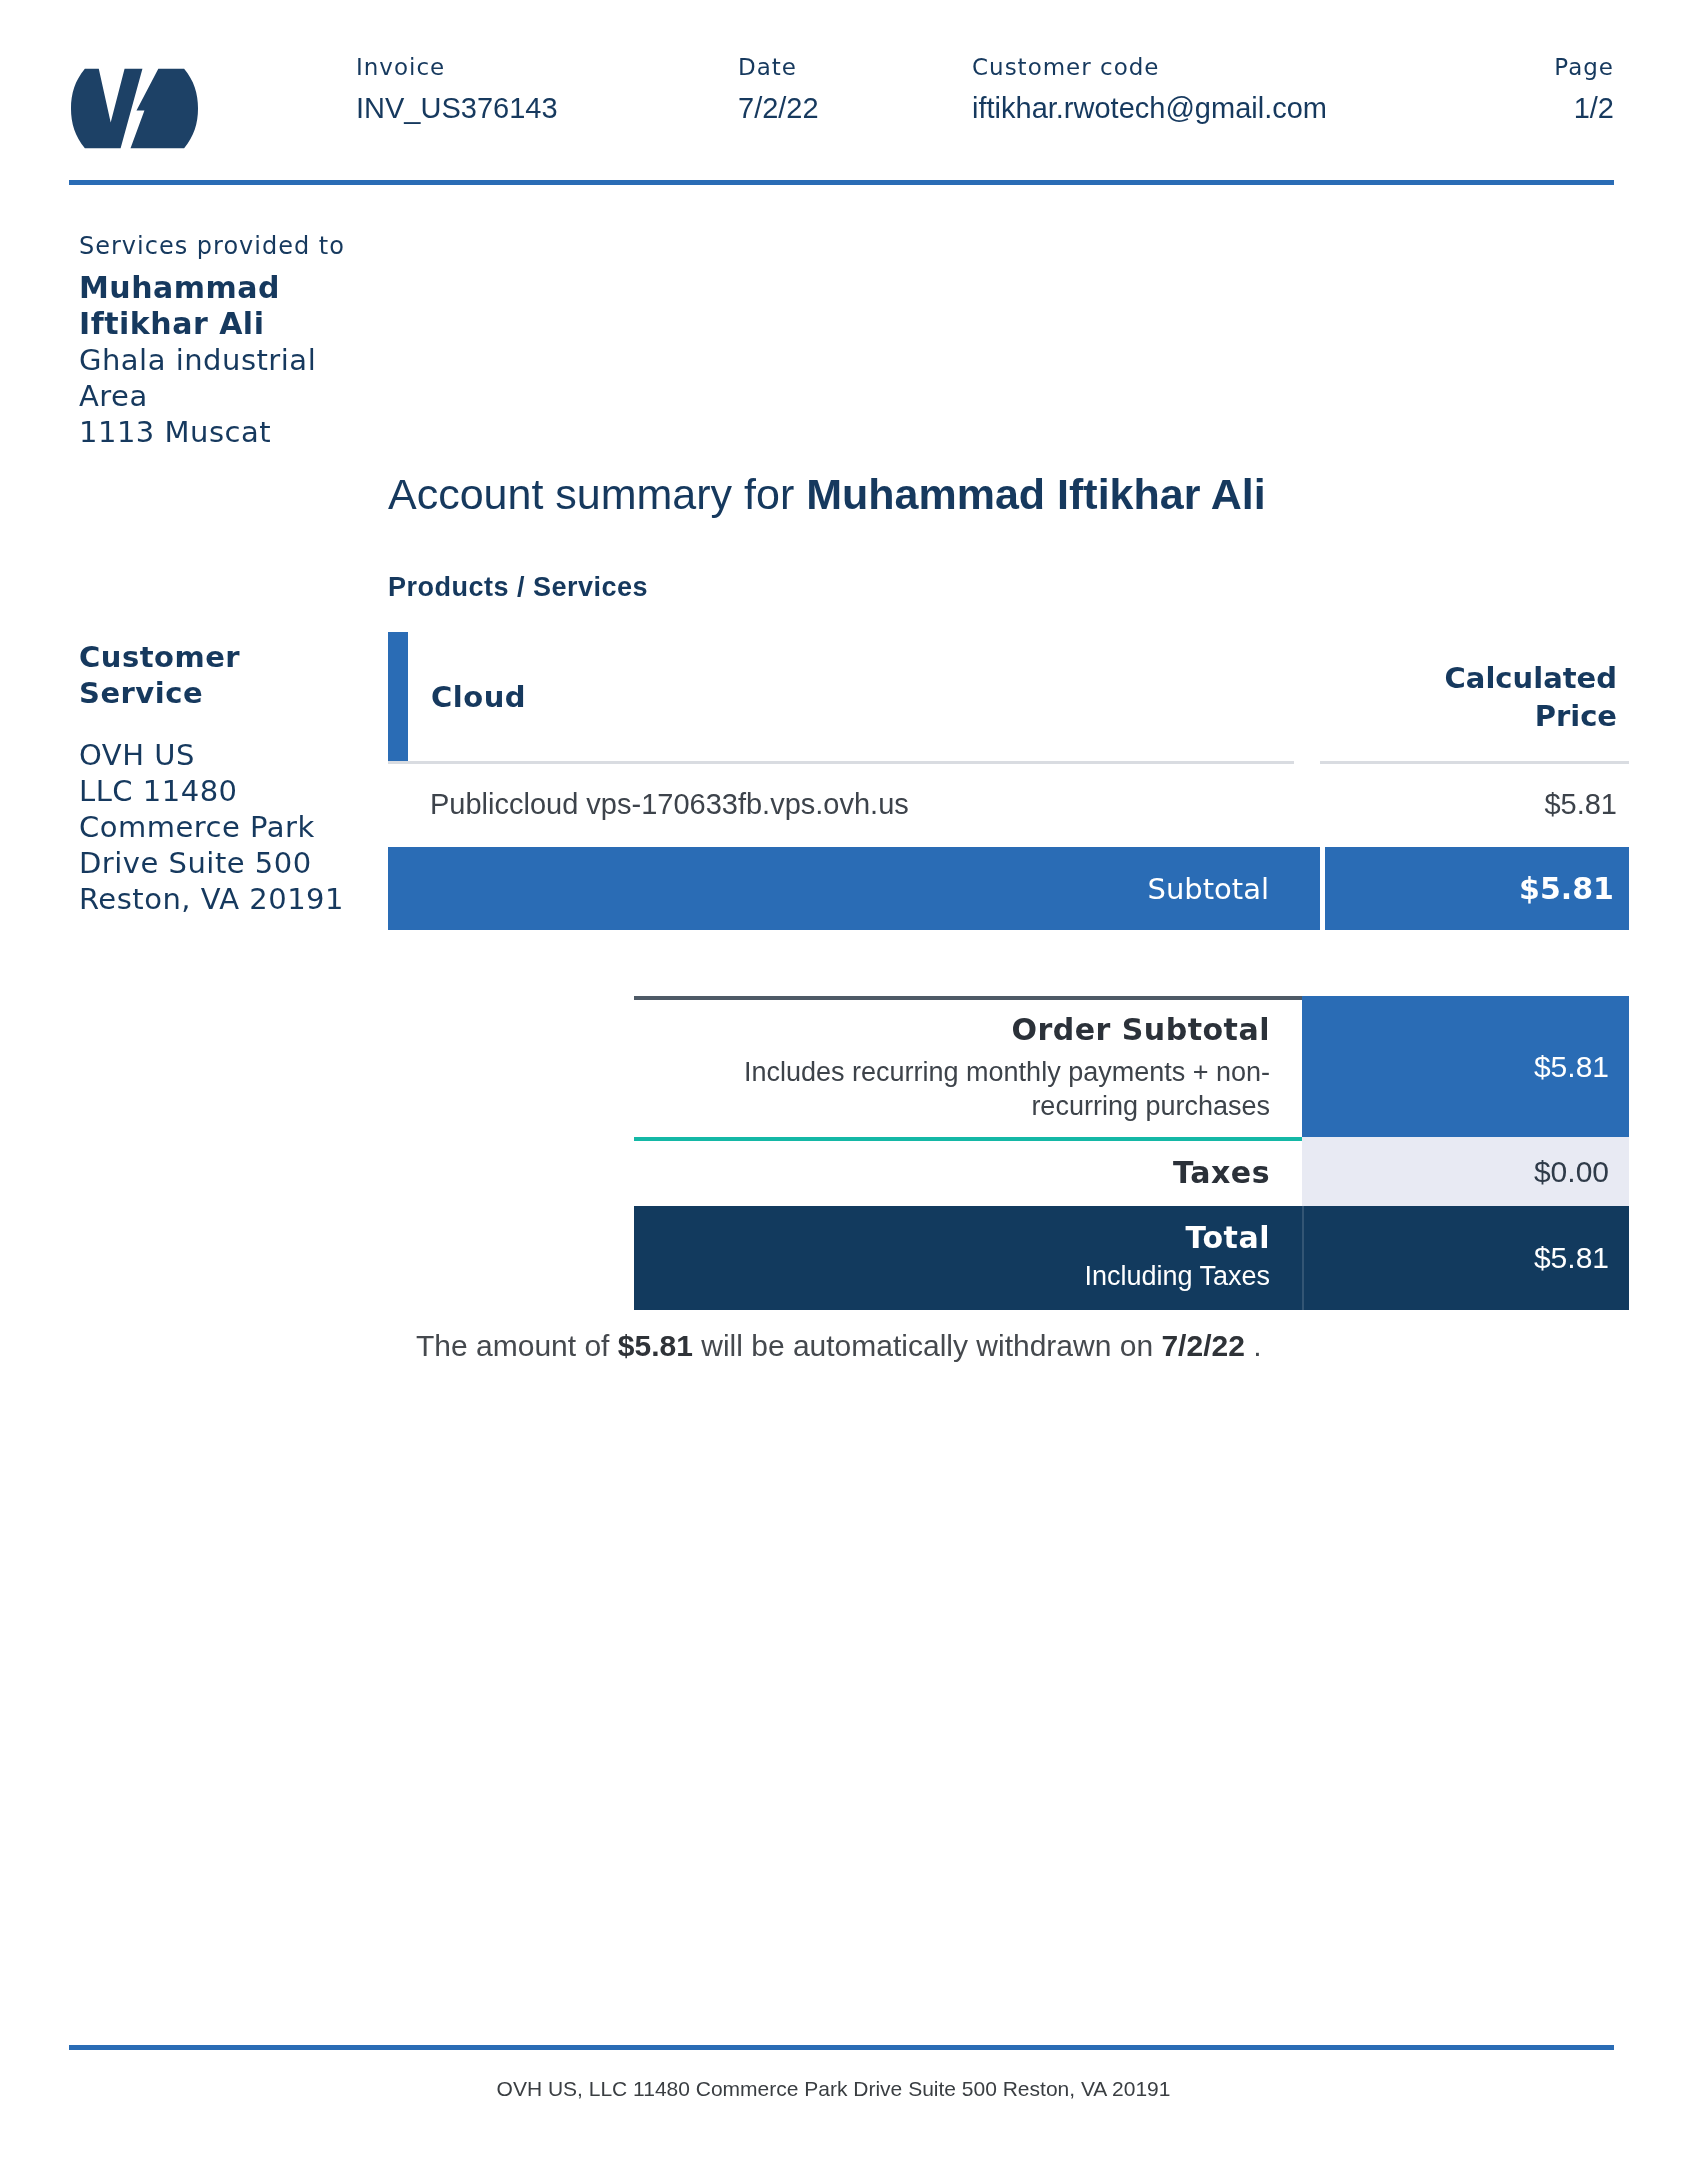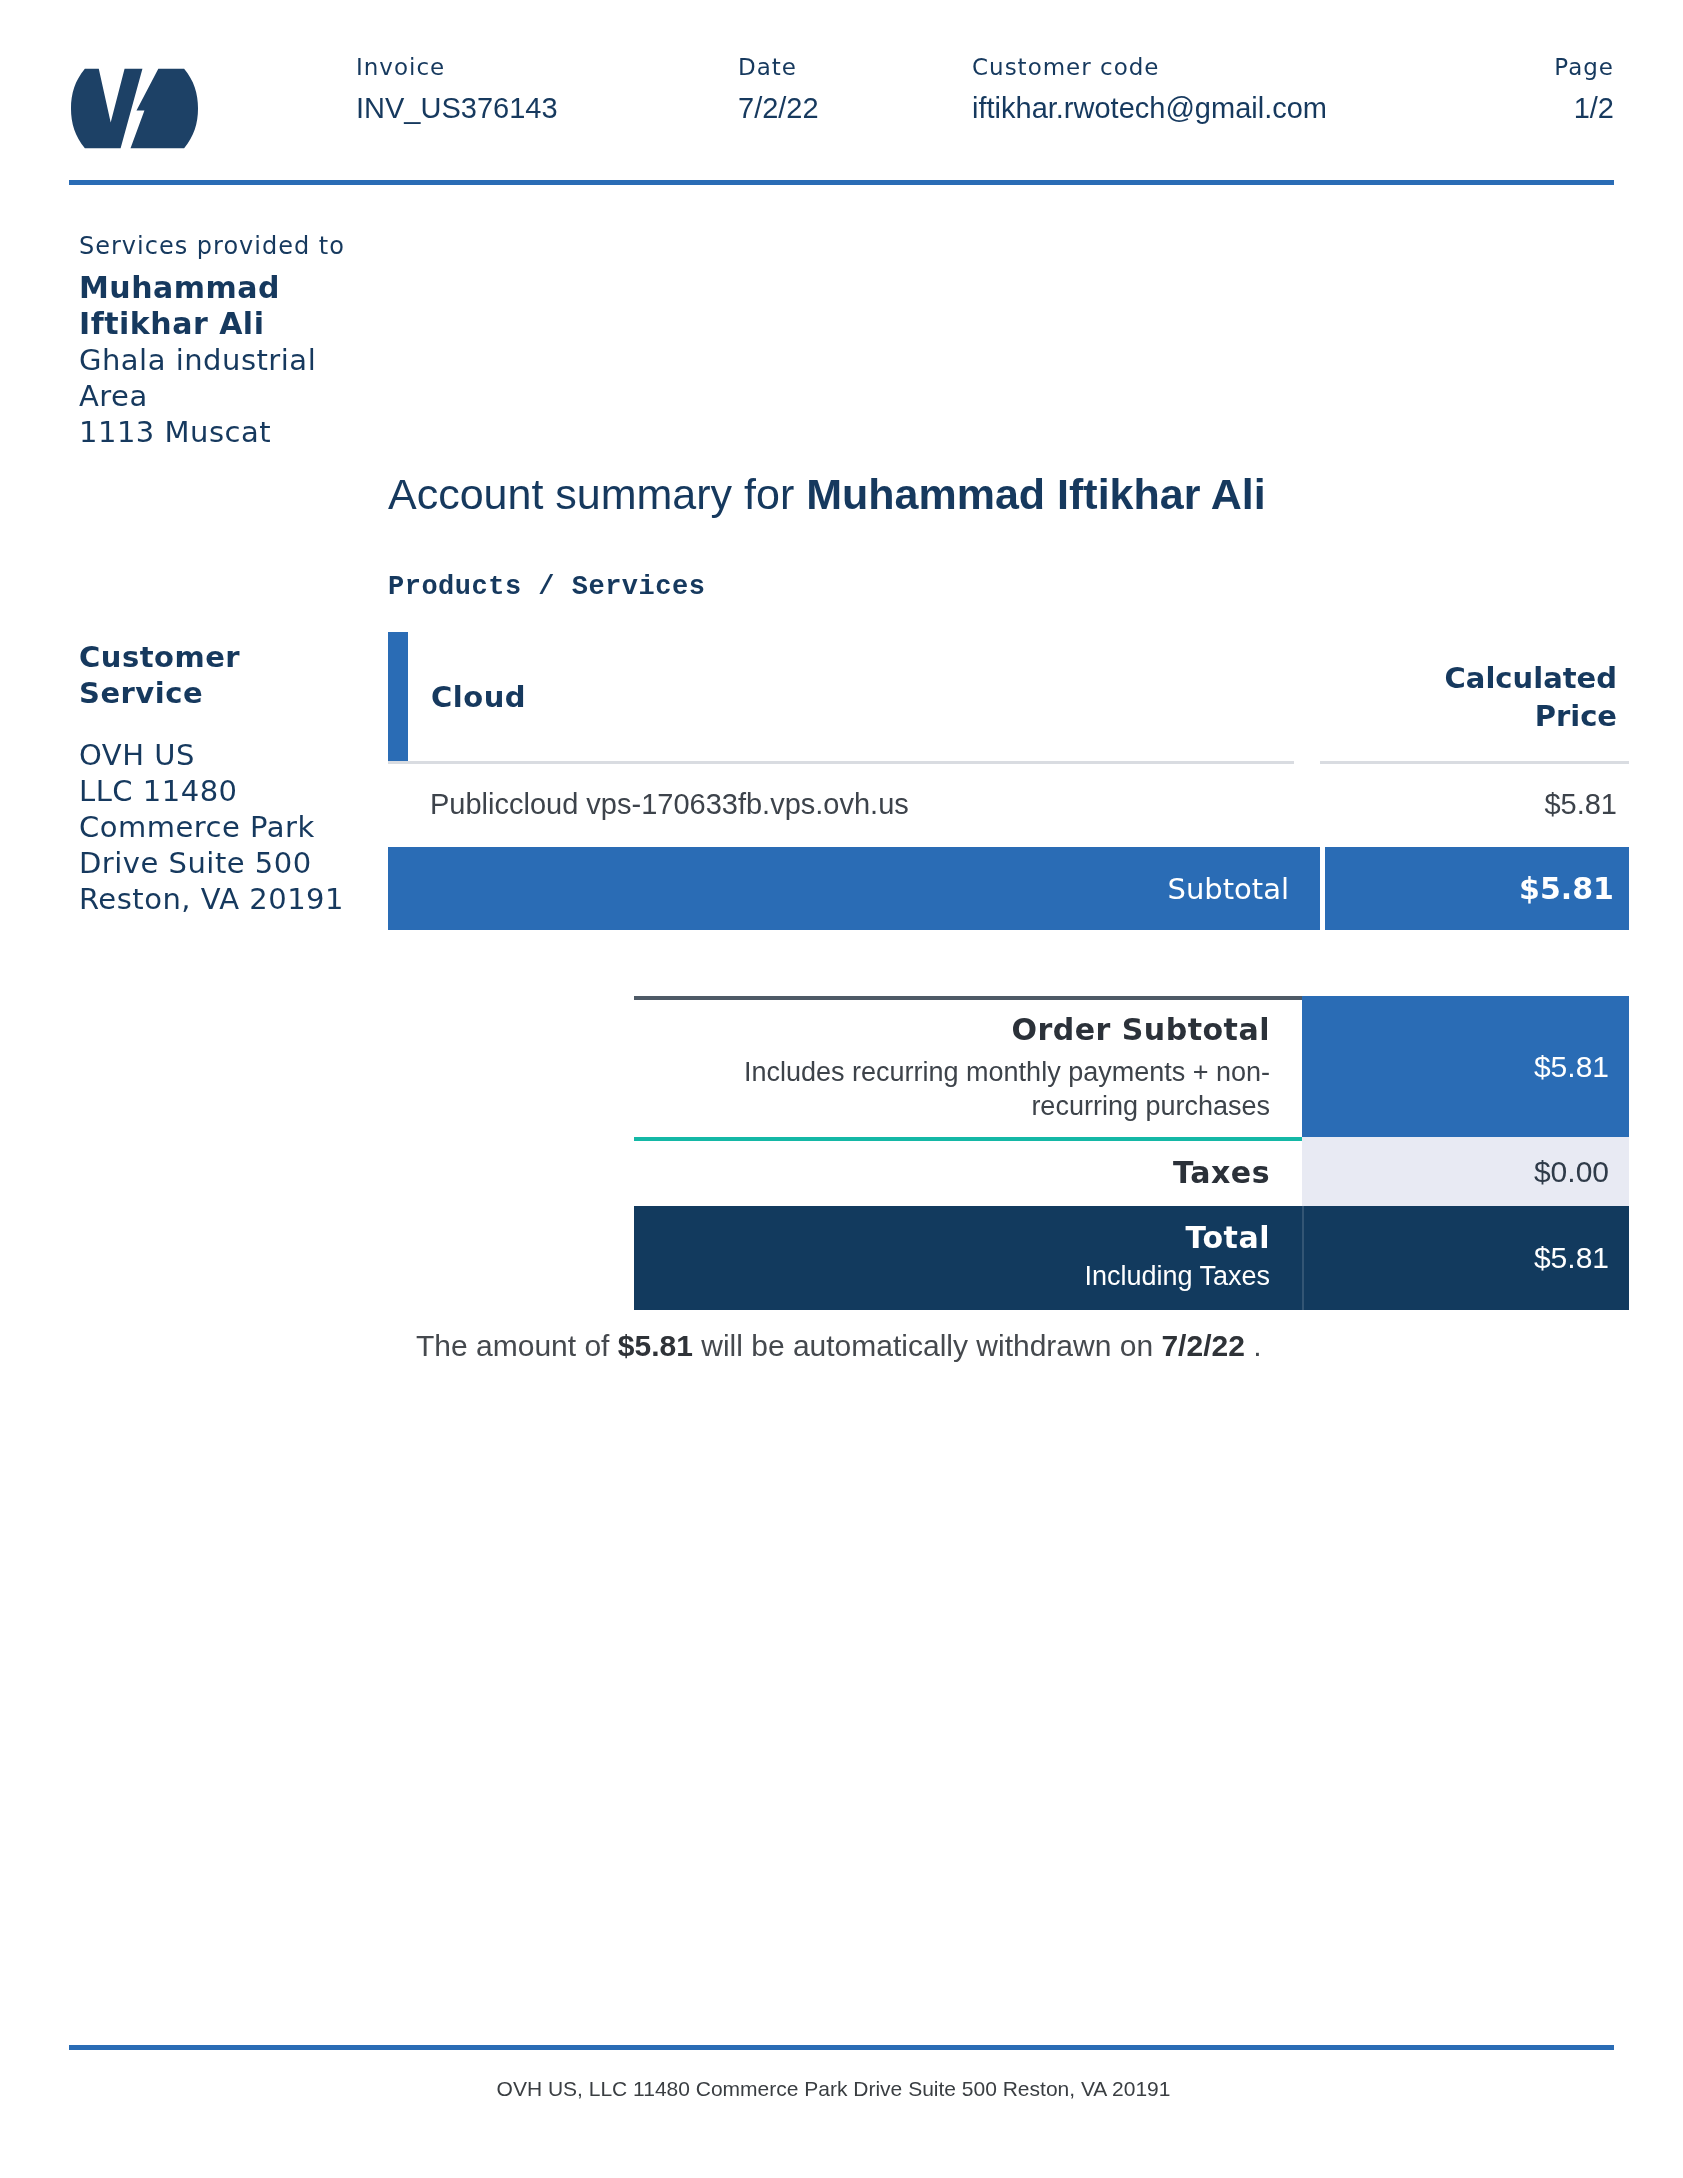--- a/index.html
+++ b/index.html
@@ -30,21 +30,21 @@
   .sp-addr { font-family:"DejaVu Sans", sans-serif; font-size:29px; line-height:36px; letter-spacing:0.5px; }
 
   
   .account-heading {
     position:absolute; left:388px; top:470px;
     font-family:"Liberation Sans", sans-serif; font-size:43px; color:#16395e; white-space:pre-wrap;
   }
   .account-heading .bold { font-weight:bold; }
   .products-label {
     position:absolute; left:388px; top:572px;
-    font-family:Liberation Mono, monospace; font-weight:bold; font-size:27px; color:#16395e; letter-spacing:0.5px;
+    font-family:Liberation Sans, sans-serif; font-weight:bold; font-size:27px; color:#16395e; letter-spacing:0.5px;
   }
 
   
   .cust-service { position:absolute; left:79px; top:639px; width:282px; color:#16395e; }
   .cs-label { font-family:"DejaVu Sans", sans-serif; font-weight:bold; font-size:29px; line-height:36px; width:198px; letter-spacing:0.5px; }
   .cs-lines { margin-top:26px; font-family:"DejaVu Sans", sans-serif; font-size:29px; line-height:36px; letter-spacing:0.5px; }
 
   
   .product-table { position:absolute; left:388px; top:632px; width:1241px; }
   .pt-header { display:flex; height:129px; }
@@ -58,21 +58,21 @@
   .pt-underline { display:flex; }
   .pt-underline .seg-main { flex:1; height:3px; background:#d9dce1; }
   .pt-underline .seg-gap { width:26px; }
   .pt-underline .seg-price { width:309px; height:3px; background:#d9dce1; }
   .pt-row { display:flex; justify-content:space-between; align-items:center; padding:24px 12px 26px 42px; }
   .pt-row .pt-name { font-family:"Liberation Sans", sans-serif; font-size:29px; color:#3d434b; }
   .pt-row .pt-price { font-family:"Liberation Sans", sans-serif; font-size:29px; color:#3d434b; }
   .pt-subtotal { display:flex; height:83px; }
   .pt-sub-label-cell {
     flex:1; background:#2a6cb5; display:flex; align-items:center; justify-content:flex-end;
-    padding-right:31px; color:#ffffff; font-family:"DejaVu Sans", sans-serif; font-size:29px;
+    padding-right:51px; color:#ffffff; font-family:"DejaVu Sans", sans-serif; font-size:29px;
   }
   .pt-sub-gap { width:5px; background:#ffffff; }
   .pt-sub-value-cell {
     width:304px; background:#2a6cb5; display:flex; align-items:center; justify-content:flex-end;
     padding-right:15px; color:#ffffff; font-family:"DejaVu Sans", sans-serif; font-weight:bold; font-size:30px;
   }
 
   
   .summary-table { position:absolute; left:634px; top:996px; width:995px; }
   .srow { display:flex; }

